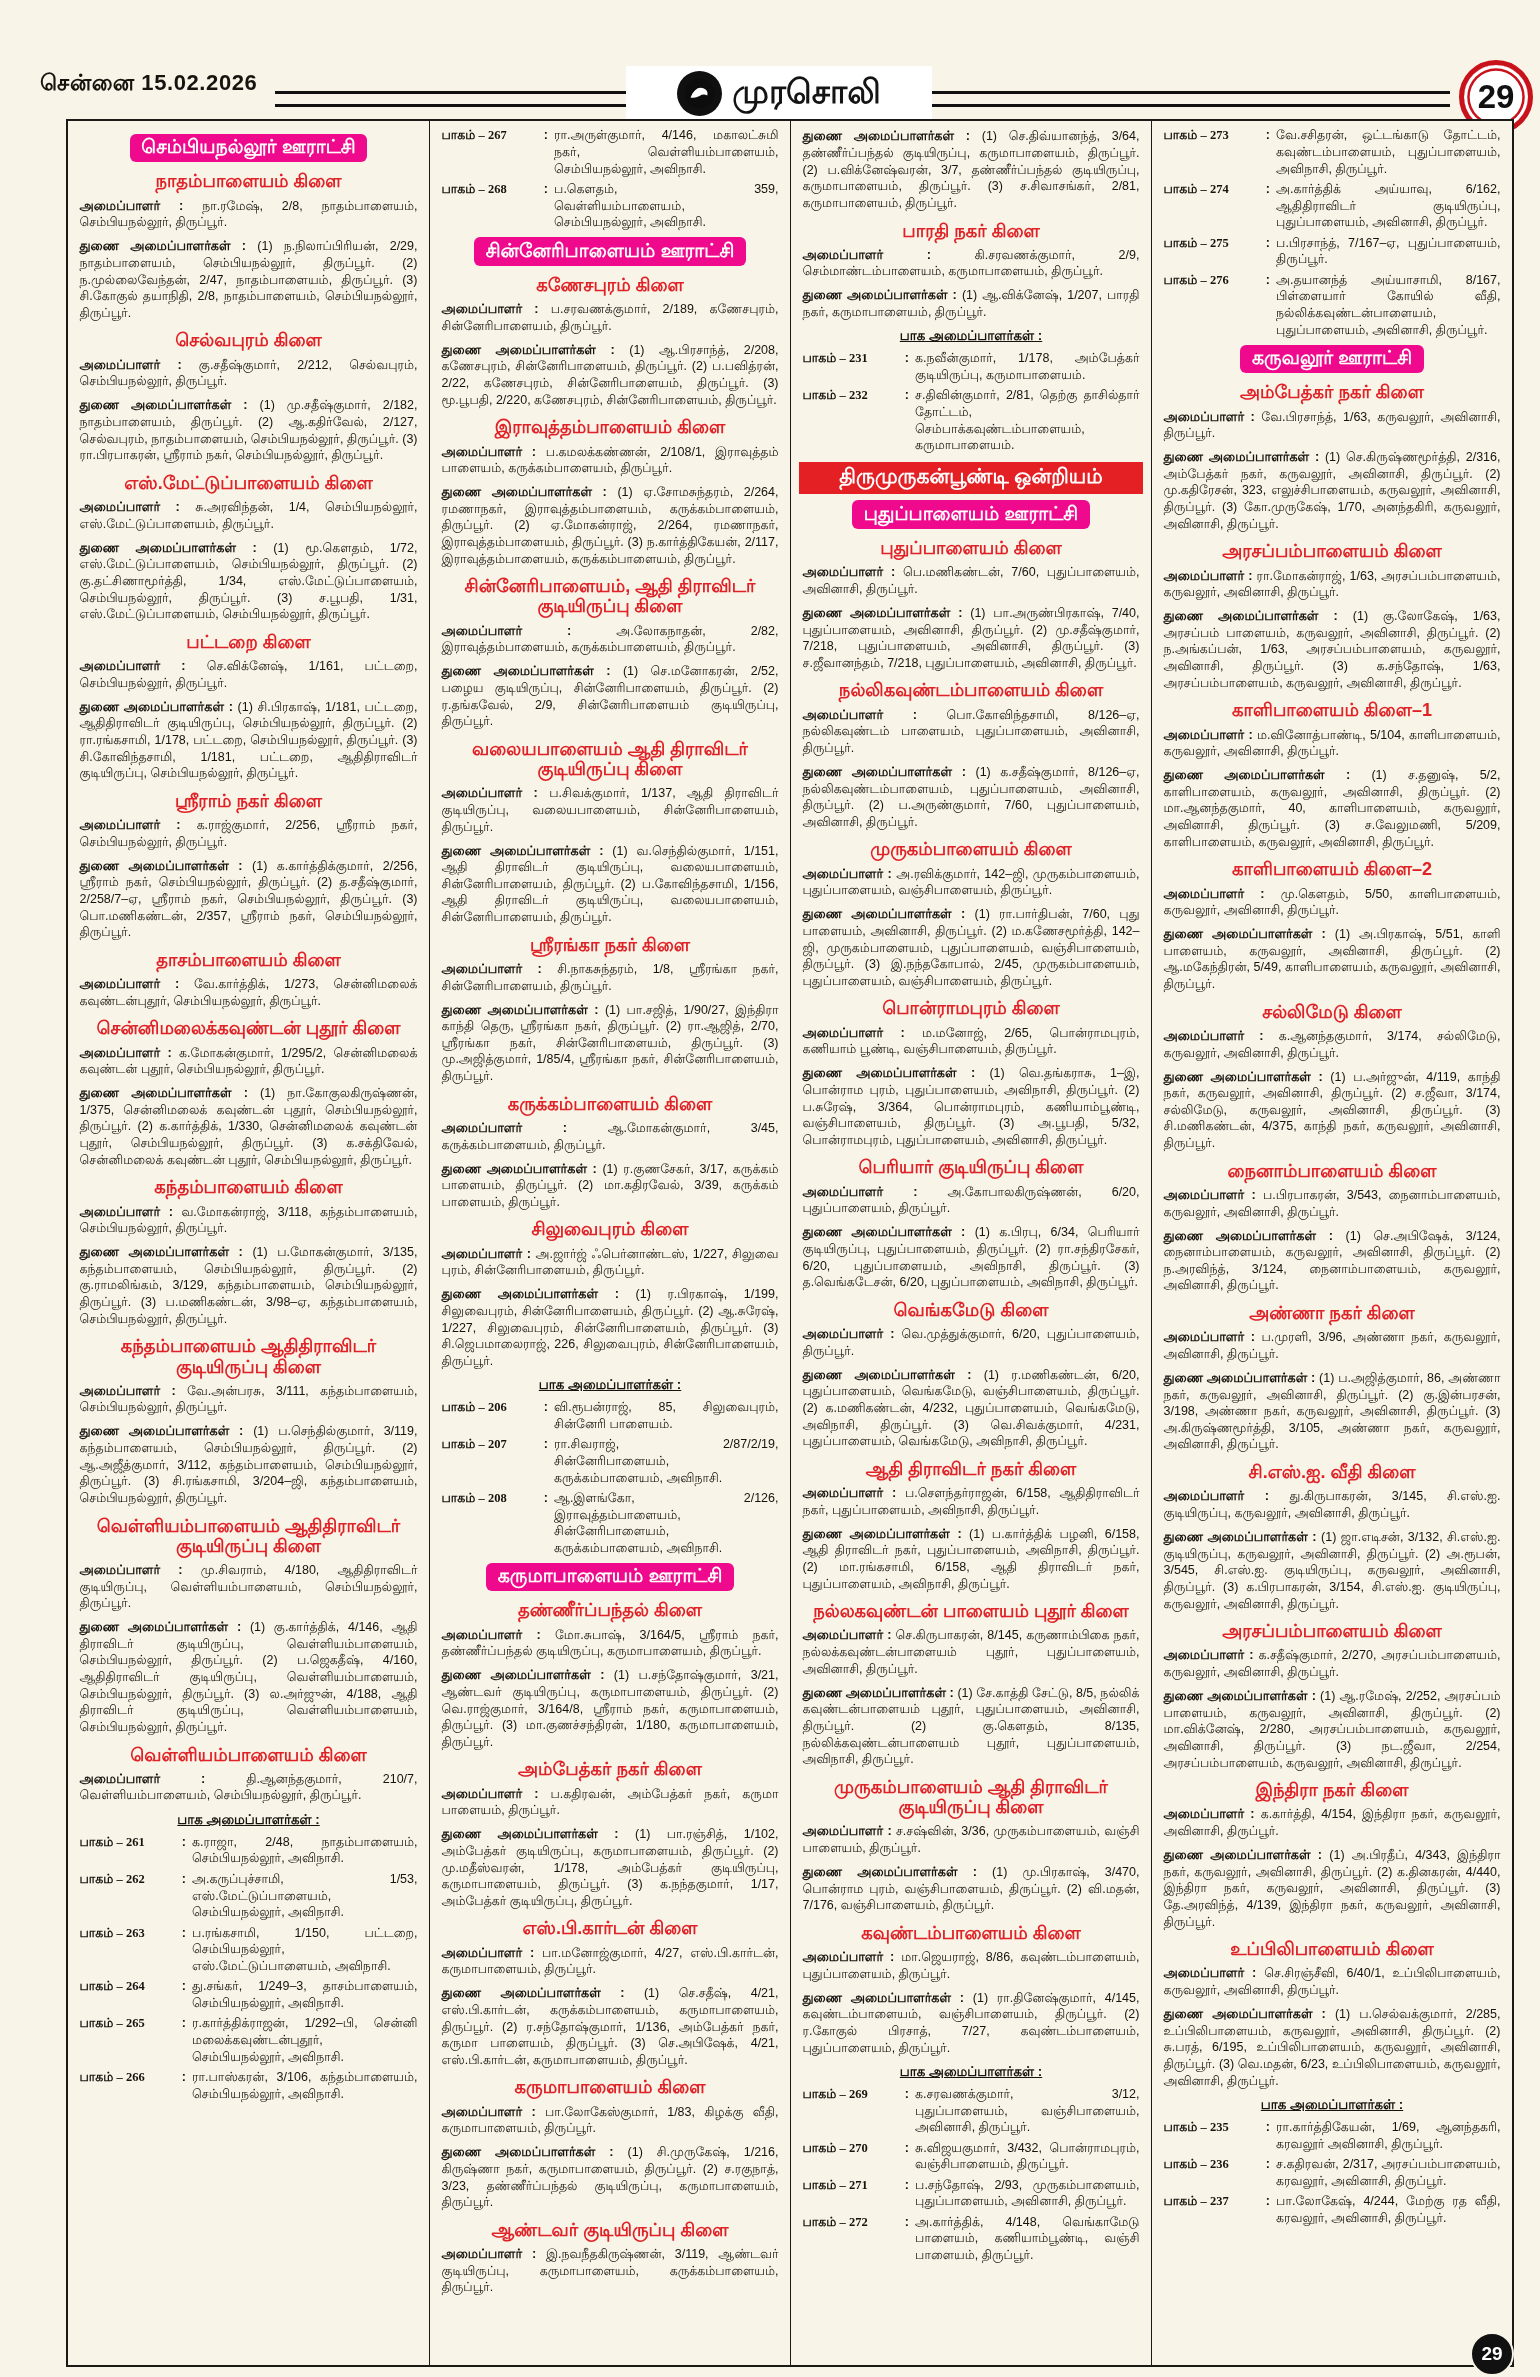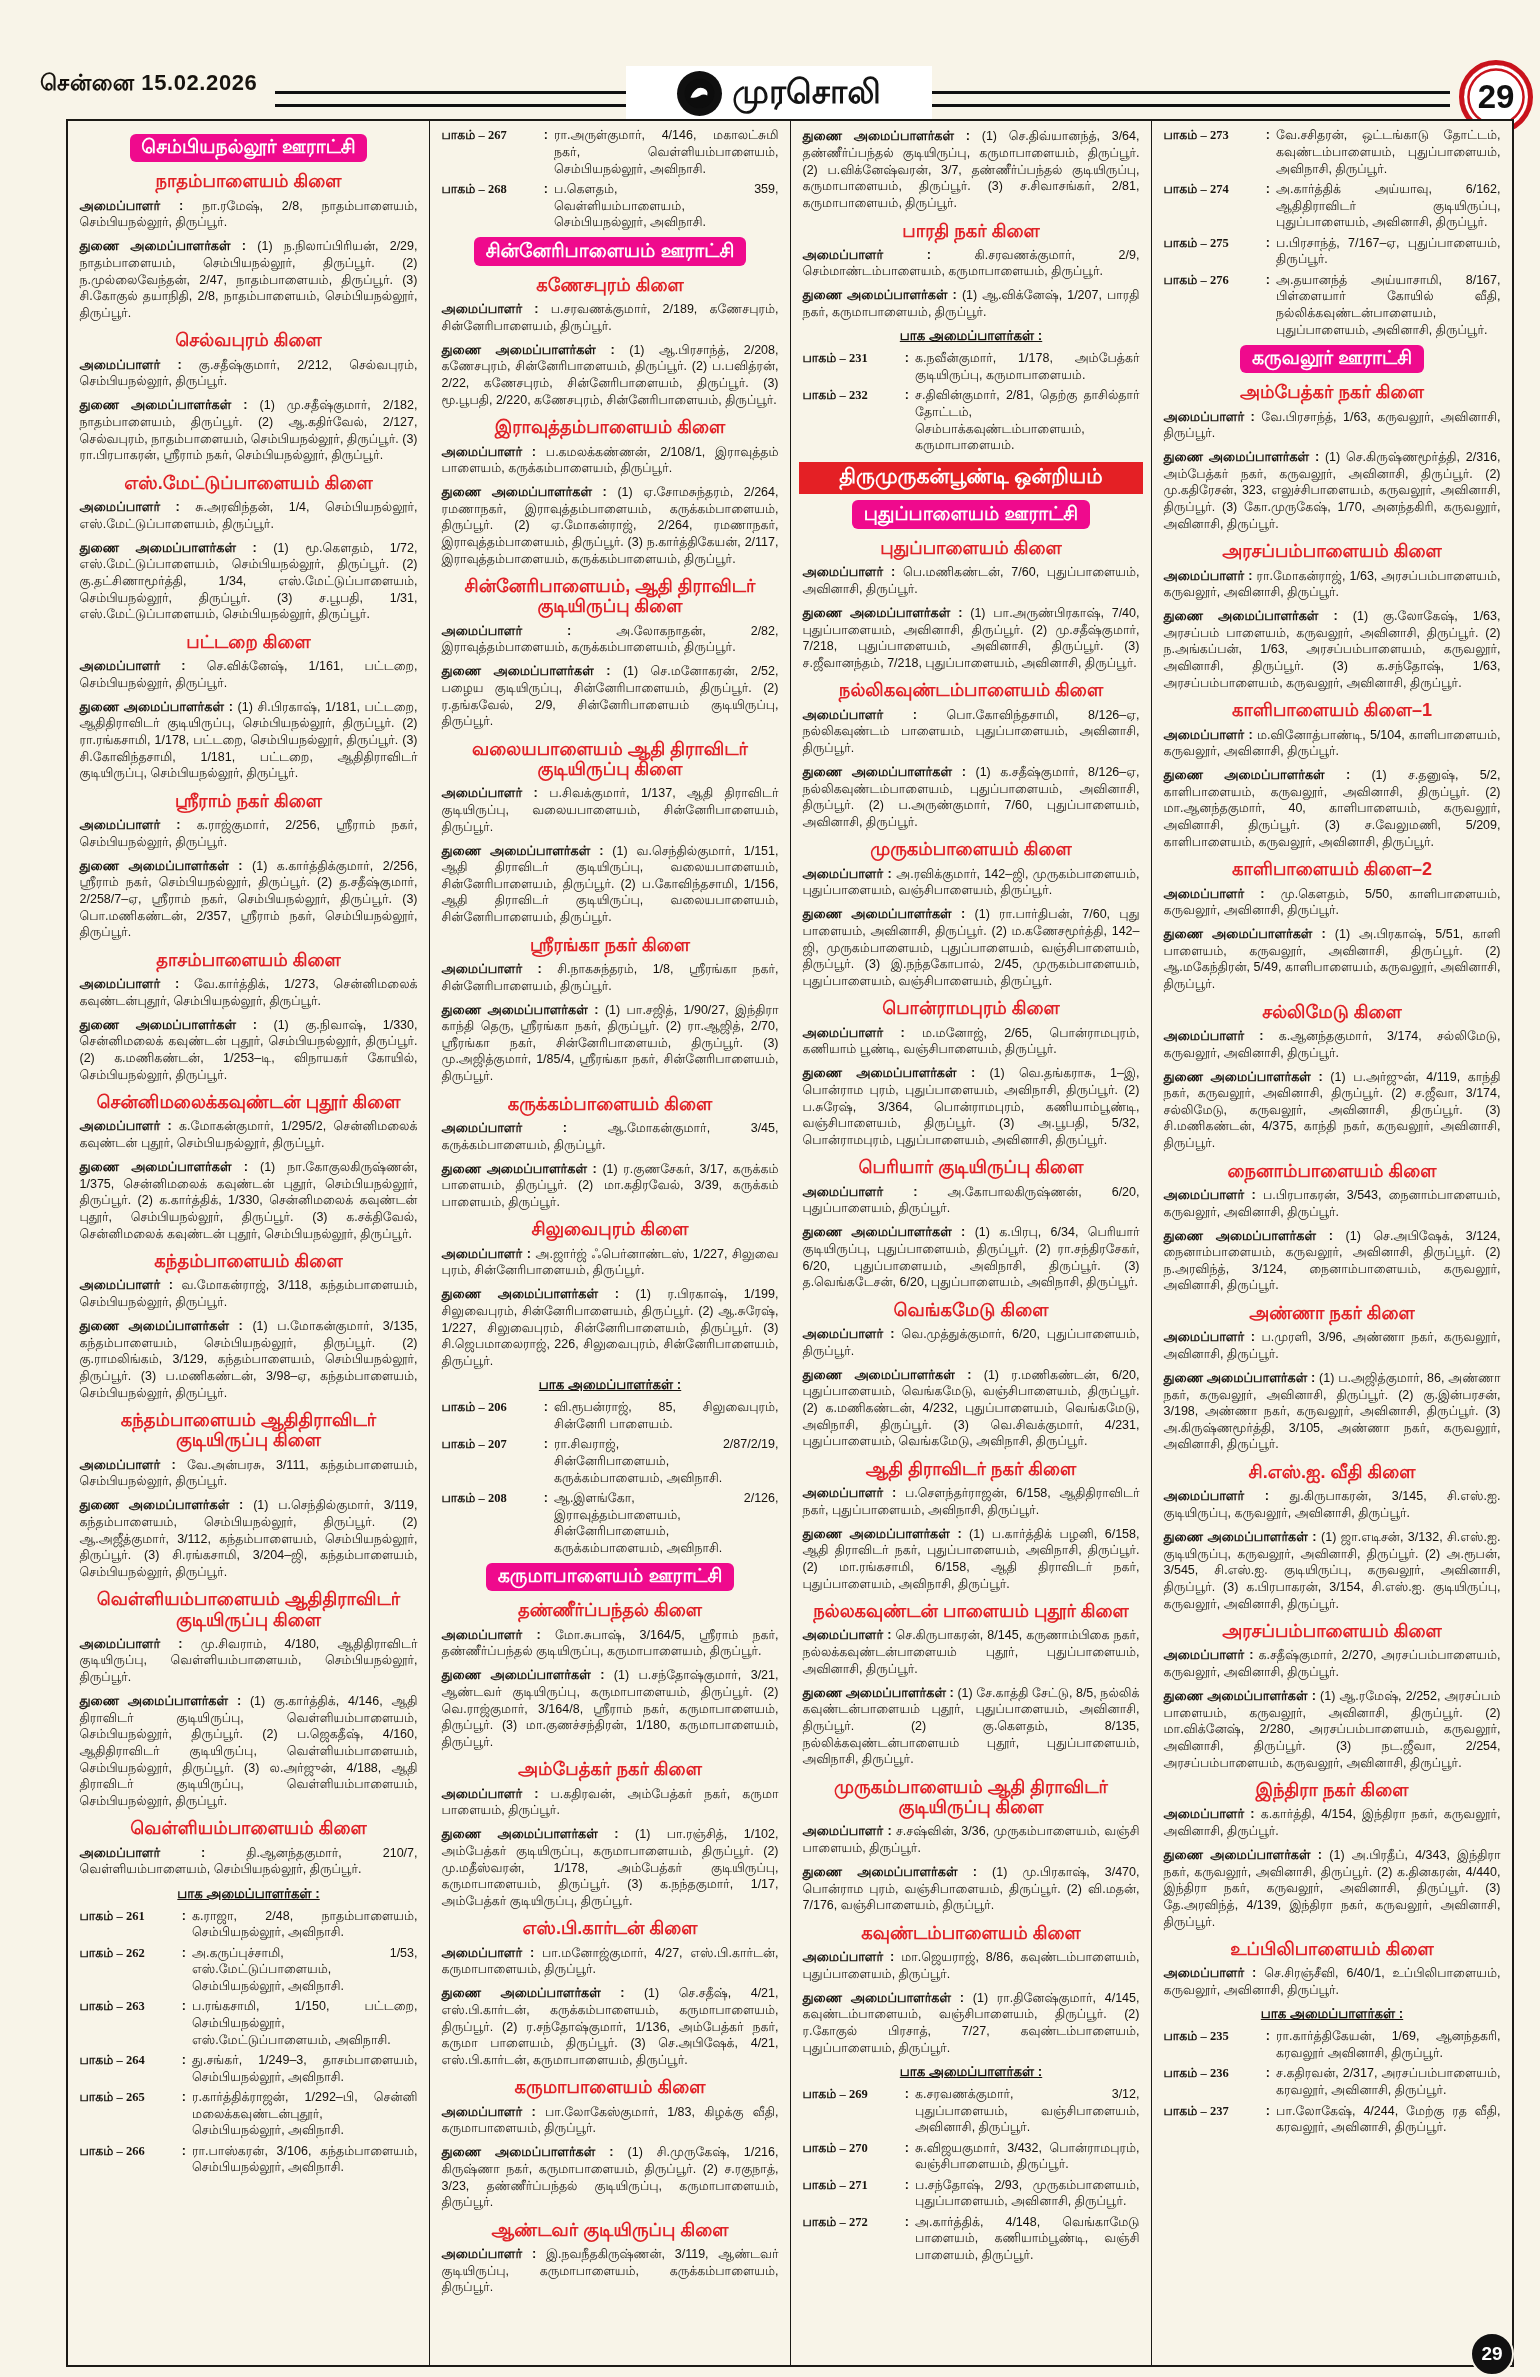--- a/index.html
+++ b/index.html
@@ -76,21 +76,20 @@
       <p class="para"><b>அமைப்பாளர் :</b> <span>சு.அரவிந்தன், 1/4, செம்பியநல்லூர், எஸ்.மேட்டுப்பாளையம், திருப்பூர்.</span></p>
       <p class="para"><b>துணை அமைப்பாளர்கள் :</b> <span>(1) மூ.கௌதம், 1/72, எஸ்.மேட்டுப்பாளையம், செம்பியநல்லூர், திருப்பூர். (2) கு.தட்சிணாமூர்த்தி, 1/34, எஸ்.மேட்டுப்பாளையம், செம்பியநல்லூர், திருப்பூர். (3) ச.பூபதி, 1/31, எஸ்.மேட்டுப்பாளையம், செம்பியநல்லூர், திருப்பூர்.</span></p>
       <div class="branch">பட்டறை கிளை</div>
       <p class="para"><b>அமைப்பாளர் :</b> <span>செ.விக்னேஷ், 1/161, பட்டறை, செம்பியநல்லூர், திருப்பூர்.</span></p>
       <p class="para"><b>துணை அமைப்பாளர்கள் :</b> <span>(1) சி.பிரகாஷ், 1/181, பட்டறை, ஆதிதிராவிடர் குடியிருப்பு, செம்பியநல்லூர், திருப்பூர். (2) ரா.ரங்கசாமி, 1/178, பட்டறை, செம்பியநல்லூர், திருப்பூர். (3) சி.கோவிந்தசாமி, 1/181, பட்டறை, ஆதிதிராவிடர் குடியிருப்பு, செம்பியநல்லூர், திருப்பூர்.</span></p>
       <div class="branch">ஸ்ரீராம் நகர் கிளை</div>
       <p class="para"><b>அமைப்பாளர் :</b> <span>க.ராஜ்குமார், 2/256, ஸ்ரீராம் நகர், செம்பியநல்லூர், திருப்பூர்.</span></p>
       <p class="para"><b>துணை அமைப்பாளர்கள் :</b> <span>(1) க.கார்த்திக்குமார், 2/256, ஸ்ரீராம் நகர், செம்பியநல்லூர், திருப்பூர். (2) த.சதீஷ்குமார், 2/258/7–ஏ, ஸ்ரீராம் நகர், செம்பியநல்லூர், திருப்பூர். (3) பொ.மணிகண்டன், 2/357, ஸ்ரீராம் நகர், செம்பியநல்லூர், திருப்பூர்.</span></p>
       <div class="branch">தாசம்பாளையம் கிளை</div>
       <p class="para"><b>அமைப்பாளர் :</b> <span>வே.கார்த்திக், 1/273, சென்னிமலைக் கவுண்டன்புதூர், செம்பியநல்லூர், திருப்பூர்.</span></p>
-      <p class="para"><b>துணை அமைப்பாளர்கள் :</b> <span>(1) கு.நிவாஷ், 1/330, சென்னிமலைக் கவுண்டன் புதூர், செம்பியநல்லூர், திருப்பூர். (2) க.மணிகண்டன், 1/253–டி, விநாயகர் கோயில், செம்பியநல்லூர், திருப்பூர்.</span></p>
       <div class="branch">சென்னிமலைக்கவுண்டன் புதூர் கிளை</div>
       <p class="para"><b>அமைப்பாளர் :</b> <span>க.மோகன்குமார், 1/295/2, சென்னிமலைக் கவுண்டன் புதூர், செம்பியநல்லூர், திருப்பூர்.</span></p>
       <p class="para"><b>துணை அமைப்பாளர்கள் :</b> <span>(1) நா.கோகுலகிருஷ்ணன், 1/375, சென்னிமலைக் கவுண்டன் புதூர், செம்பியநல்லூர், திருப்பூர். (2) க.கார்த்திக், 1/330, சென்னிமலைக் கவுண்டன் புதூர், செம்பியநல்லூர், திருப்பூர். (3) க.சக்திவேல், சென்னிமலைக் கவுண்டன் புதூர், செம்பியநல்லூர், திருப்பூர்.</span></p>
       <div class="branch">கந்தம்பாளையம் கிளை</div>
       <p class="para"><b>அமைப்பாளர் :</b> <span>வ.மோகன்ராஜ், 3/118, கந்தம்பாளையம், செம்பியநல்லூர், திருப்பூர்.</span></p>
       <p class="para"><b>துணை அமைப்பாளர்கள் :</b> <span>(1) ப.மோகன்குமார், 3/135, கந்தம்பாளையம், செம்பியநல்லூர், திருப்பூர். (2) கு.ராமலிங்கம், 3/129, கந்தம்பாளையம், செம்பியநல்லூர், திருப்பூர். (3) ப.மணிகண்டன், 3/98–ஏ, கந்தம்பாளையம், செம்பியநல்லூர், திருப்பூர்.</span></p>
       <div class="branch">கந்தம்பாளையம் ஆதிதிராவிடர் குடியிருப்பு கிளை</div>
       <p class="para"><b>அமைப்பாளர் :</b> <span>வே.அன்பரசு, 3/111, கந்தம்பாளையம், செம்பியநல்லூர், திருப்பூர்.</span></p>
       <p class="para"><b>துணை அமைப்பாளர்கள் :</b> <span>(1) ப.செந்தில்குமார், 3/119, கந்தம்பாளையம், செம்பியநல்லூர், திருப்பூர். (2) ஆ.அஜீத்குமார், 3/112, கந்தம்பாளையம், செம்பியநல்லூர், திருப்பூர். (3) சி.ரங்கசாமி, 3/204–ஜி, கந்தம்பாளையம், செம்பியநல்லூர், திருப்பூர்.</span></p>
       <div class="branch">வெள்ளியம்பாளையம் ஆதிதிராவிடர் குடியிருப்பு கிளை</div>
@@ -312,20 +311,21 @@
       <p class="para"><b>அமைப்பாளர் :</b> <span>து.கிருபாகரன், 3/145, சி.எஸ்.ஐ. குடியிருப்பு, கருவலூர், அவினாசி, திருப்பூர்.</span></p>
       <p class="para"><b>துணை அமைப்பாளர்கள் :</b> <span>(1) ஜா.எடிசன், 3/132, சி.எஸ்.ஐ. குடியிருப்பு, கருவலூர், அவினாசி, திருப்பூர். (2) அ.ரூபன், 3/545, சி.எஸ்.ஐ. குடியிருப்பு, கருவலூர், அவினாசி, திருப்பூர். (3) க.பிரபாகரன், 3/154, சி.எஸ்.ஐ. குடியிருப்பு, கருவலூர், அவினாசி, திருப்பூர்.</span></p>
       <div class="branch">அரசப்பம்பாளையம் கிளை</div>
       <p class="para"><b>அமைப்பாளர் :</b> <span>க.சதீஷ்குமார், 2/270, அரசப்பம்பாளையம், கருவலூர், அவினாசி, திருப்பூர்.</span></p>
       <p class="para"><b>துணை அமைப்பாளர்கள் :</b> <span>(1) ஆ.ரமேஷ், 2/252, அரசப்பம் பாளையம், கருவலூர், அவினாசி, திருப்பூர். (2) மா.விக்னேஷ், 2/280, அரசப்பம்பாளையம், கருவலூர், அவினாசி, திருப்பூர். (3) நட.ஜீவா, 2/254, அரசப்பம்பாளையம், கருவலூர், அவினாசி, திருப்பூர்.</span></p>
       <div class="branch">இந்திரா நகர் கிளை</div>
       <p class="para"><b>அமைப்பாளர் :</b> <span>க.கார்த்தி, 4/154, இந்திரா நகர், கருவலூர், அவினாசி, திருப்பூர்.</span></p>
       <p class="para"><b>துணை அமைப்பாளர்கள் :</b> <span>(1) அ.பிரதீப், 4/343, இந்திரா நகர், கருவலூர், அவினாசி, திருப்பூர். (2) க.தினகரன், 4/440, இந்திரா நகர், கருவலூர், அவினாசி, திருப்பூர். (3) தே.அரவிந்த், 4/139, இந்திரா நகர், கருவலூர், அவினாசி, திருப்பூர்.</span></p>
       <div class="branch">உப்பிலிபாளையம் கிளை</div>
       <p class="para"><b>அமைப்பாளர் :</b> <span>செ.சிரஞ்சீவி, 6/40/1, உப்பிலிபாளையம், கருவலூர், அவினாசி, திருப்பூர்.</span></p>
+      <p class="para"><b>துணை அமைப்பாளர்கள் :</b> <span>(1) ப.செல்வக்குமார், 2/285, உப்பிலிபாளையம், கருவலூர், அவினாசி, திருப்பூர். (2) சு.பரத், 6/195, உப்பிலிபாளையம், கருவலூர், அவினாசி, திருப்பூர். (3) வெ.மதன், 6/23, உப்பிலிபாளையம், கருவலூர், அவினாசி, திருப்பூர்.</span></p>
       <p class="parts-head">பாக அமைப்பாளர்கள் :</p>
       <div class="part">
         <span class="pnum">பாகம் – 235</span>
         <span class="pcolon">:</span>
         <span class="ptext">ரா.கார்த்திகேயன், 1/69, ஆனந்தகரி, கரவலூர் அவினாசி, திருப்பூர்.</span>
       </div>
       <div class="part">
         <span class="pnum">பாகம் – 236</span>
         <span class="pcolon">:</span>
         <span class="ptext">ச.கதிரவன், 2/317, அரசப்பம்பாளையம், கரவலூர், அவினாசி, திருப்பூர்.</span>

